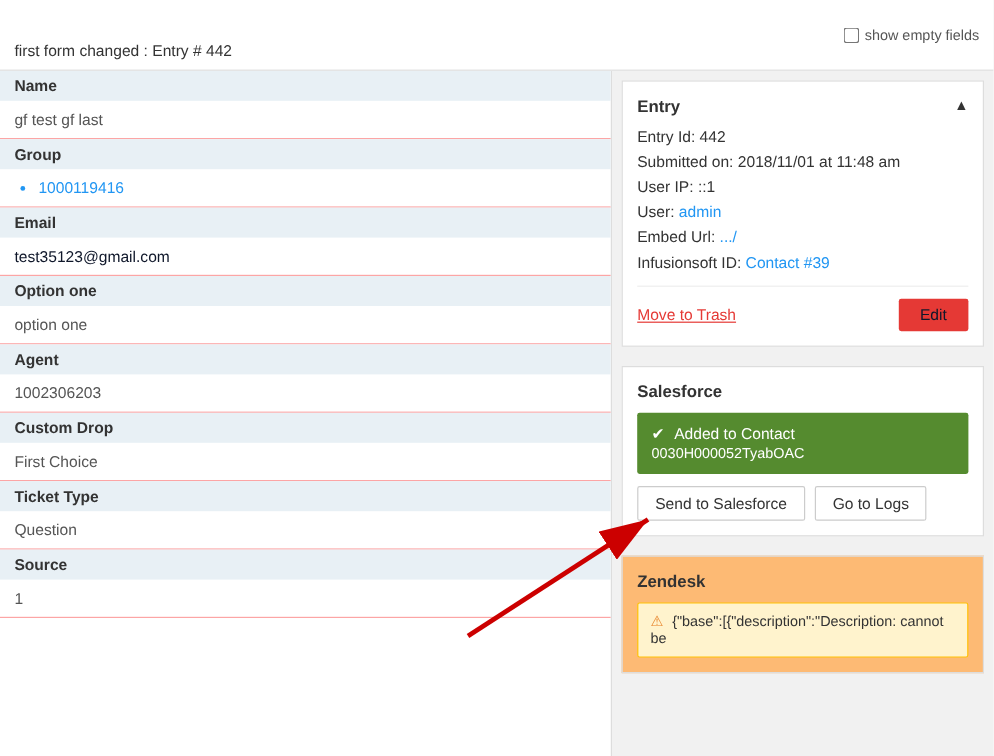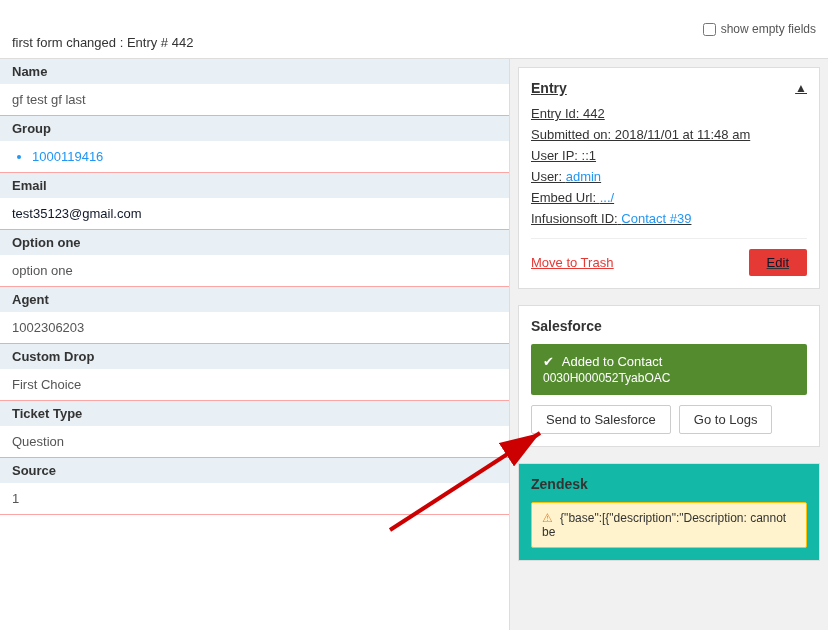--- a/index.html
+++ b/index.html
@@ -61,21 +61,20 @@
       flex-direction: column;
       gap: 0;
     }
 
     
     .entry-card {
       background: #fff;
       border: 1px solid #ddd;
       margin: 8px;
       padding: 12px;
-      text-decoration: underline;
     }
     .entry-card-header {
       display: flex;
       justify-content: space-between;
       align-items: center;
       margin-bottom: 10px;
     }
     .entry-card-header .card-title {
       font-weight: bold;
       font-size: 14px;
@@ -159,21 +158,21 @@
       border: 1px solid #ccc;
       padding: 6px 14px;
       cursor: pointer;
       font-size: 13px;
       border-radius: 2px;
       color: #333;
     }
 
     
     .zendesk-card {
-      background: #14b8a6;
+      background: #fdba74;
       border: 1px solid #ddd;
       margin: 8px;
       padding: 12px;
     }
     .zendesk-card-title {
       font-weight: bold;
       font-size: 14px;
       color: #333;
       margin-bottom: 10px;
     }

